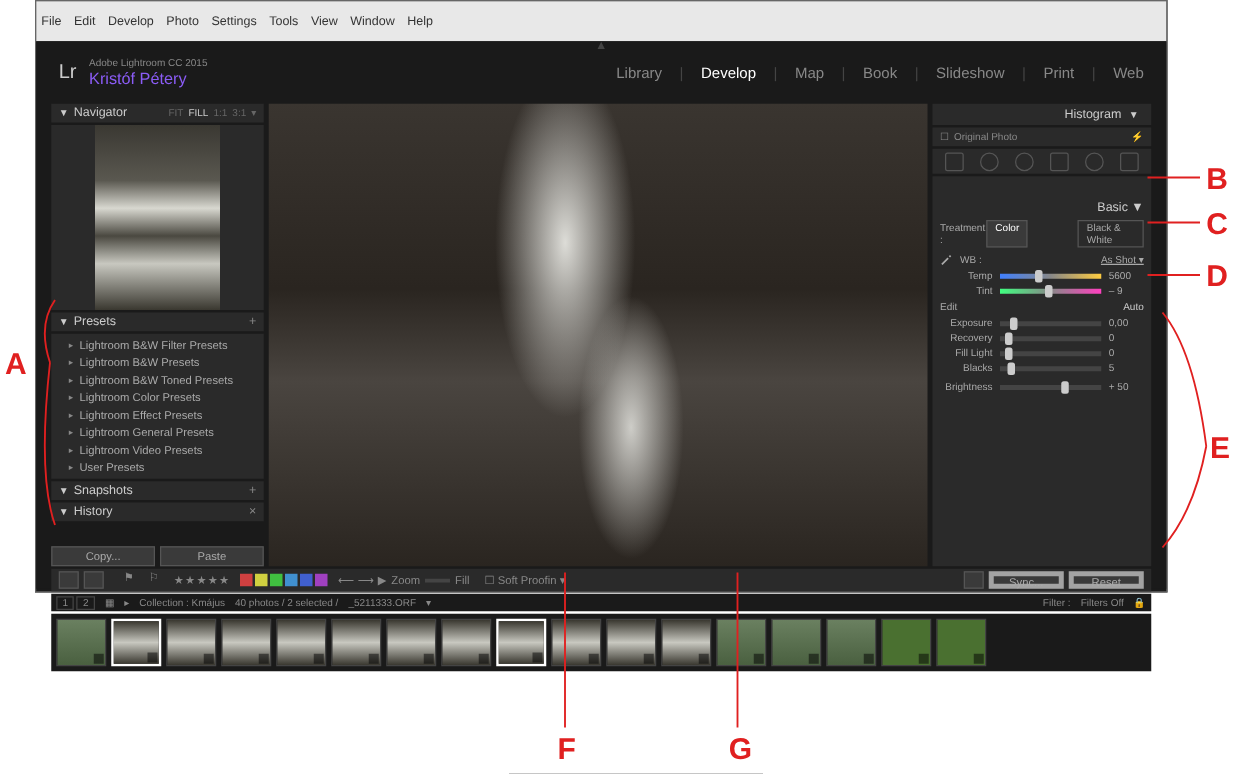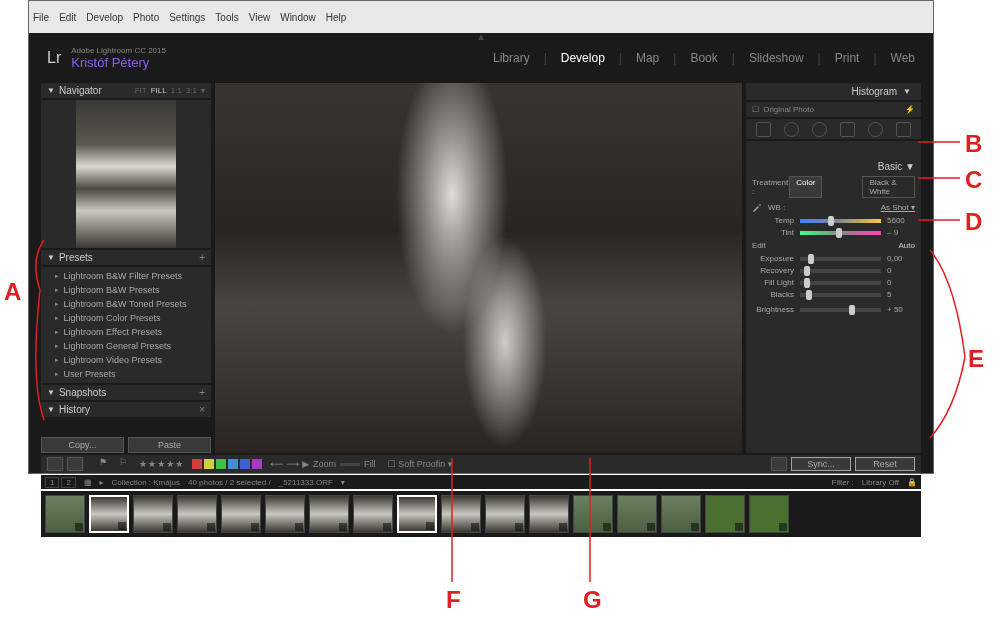--- a/index.html
+++ b/index.html
@@ -80,21 +80,21 @@
 .tone-hdr .auto { margin-left: auto; color: #ccc; }
 
 .toolbar { height: 18px; background: #2a2a2a; margin: 2px 12px 0; display: flex; align-items: center; padding: 0 6px; gap: 4px; font-size: 9px; color: #888; }
 .tb-btn { width: 16px; height: 14px; background: #3a3a3a; border: 1px solid #555; }
 .stars { letter-spacing: 1px; }
 .colorchips { display: flex; gap: 2px; margin: 0 4px; }
 .colorchips div { width: 10px; height: 10px; }
 .nav-arrows { display: flex; gap: 3px; }
 .proof { margin-left: 8px; }
 .sync-reset { margin-left: auto; display: flex; gap: 4px; }
-.sync-reset button { width: 60px; height: 14px; background: #3a3a3a; border: 1px solid #a3a3a3; color: #aaa; font-size: 9px; }
+.sync-reset button { width: 60px; height: 14px; background: #3a3a3a; border: 4px solid #a3a3a3; color: #aaa; font-size: 9px; }
 
 .filmstrip-bar { height: 14px; background: #1a1a1a; margin: 2px 12px 0; display: flex; align-items: center; padding: 0 4px; font-size: 8px; color: #888; gap: 8px; }
 .filmstrip-bar .pages { display: flex; gap: 2px; }
 .filmstrip-bar .pages span { padding: 0 4px; border: 1px solid #444; }
 .filmstrip-bar .flt { margin-left: auto; }
 .filmstrip { height: 46px; background: #1a1a1a; margin: 2px 12px 2px; display: flex; align-items: center; padding: 0 4px; gap: 4px; overflow: hidden; }
 .thumb-item { width: 40px; height: 38px; background: #2a2a2a; border: 1px solid #444; position: relative; }
 .thumb-item.sel { border: 2px solid #fff; }
 .thumb-item .ti-img { width: 100%; height: 100%; background: linear-gradient(#3a3830, #c8c8c0 50%, #3a3830); }
 .thumb-item .ti-img.wide { background: linear-gradient(#6a8060, #4a6040); }
@@ -327,21 +327,21 @@
         <span>1</span>
         <span>2</span>
       </div>
       <span>▦</span>
       <span>▸</span>
       <span>Collection : Kmájus</span>
       <span>40 photos / 2 selected /</span>
       <span>_5211333.ORF</span>
       <span>▾</span>
       <span class="flt"><span>Filter :</span></span>
-      <span>Library Off</span>
+      <span>Filters Off</span>
       <span>🔒</span>
     </div>
 
     <div class="filmstrip">
       <div class="thumb-item">
           <div class="ti-img wide"></div>
           <div class="badge"></div>
         </div>
       <div class="thumb-item sel">
           <div class="ti-img"></div>

